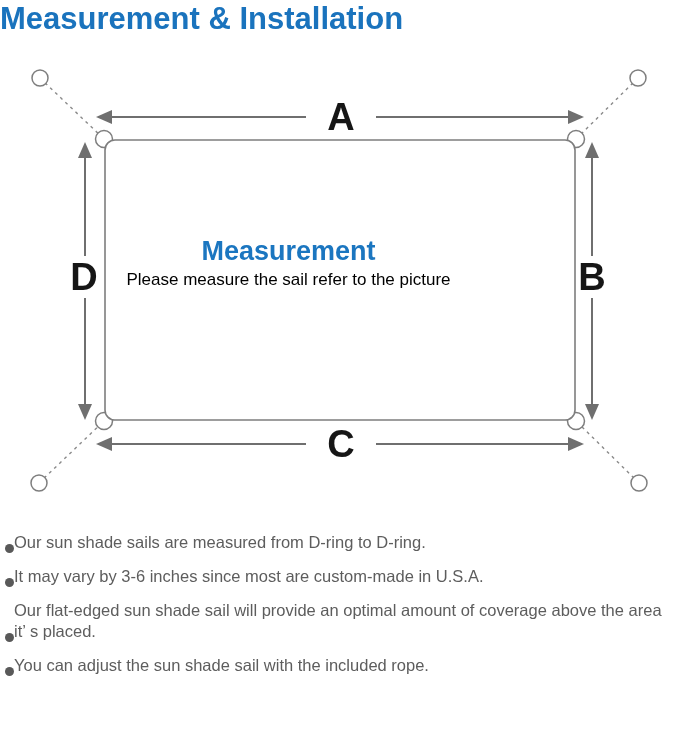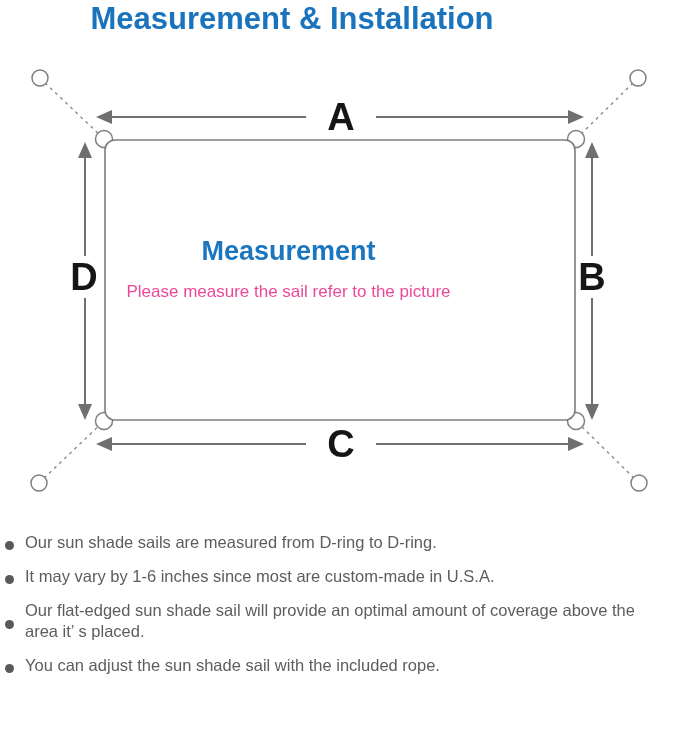--- a/index.html
+++ b/index.html
@@ -7,21 +7,20 @@
   body {
     position: relative;
     background: #ffffff;
     font-family: "Liberation Sans", sans-serif;
     overflow: hidden;
   }
   .page-title {
     position: absolute;
     top: 1px; left: 0;
     width: 584px;
-    text-align: center;
     font-size: 31px;
     font-weight: bold;
     letter-spacing: 0px;
     color: #1a73bd;
   }
   .diagram {
     position: absolute;
     top: 48px; left: 0;
     width: 679px; height: 460px;
   }
@@ -43,34 +42,33 @@
     width: 577px;
     text-align: center;
   }
   .center-heading {
     font-size: 27px;
     font-weight: bold;
     color: #1b76c0;
     line-height: 30px;
   }
   .center-sub {
-    margin-top: 16px;
+    margin-top: 4px;
     font-size: 17px;
-    color: #ec4899;
+    color: #000000;
     line-height: 20px;
   }
   .notes {
     position: absolute;
     top: 532px; left: 5px; right: 5px;
     list-style: none;
   }
   .note-item {
     display: flex;
-    align-items: center;
-    gap: 11px;
+    align-items: flex-end;
     margin-bottom: 13px;
   }
   .bullet-dot {
     width: 9px; height: 9px;
     border-radius: 50%;
     background: #595959;
     margin-top: 6px;
     flex-shrink: 0;
   }
   .note-text {
@@ -146,21 +144,21 @@
   <div class="center-sub">Please measure the sail refer to the picture</div>
 </div>
 
 <ul class="notes">
   <li class="note-item">
     <span class="bullet-dot"></span>
     <span class="note-text">Our sun shade sails are measured from D-ring to D-ring.</span>
   </li>
   <li class="note-item">
     <span class="bullet-dot"></span>
-    <span class="note-text">It may vary by 1-6 inches since most are custom-made in U.S.A.</span>
+    <span class="note-text">It may vary by 3-6 inches since most are custom-made in U.S.A.</span>
   </li>
   <li class="note-item">
     <span class="bullet-dot"></span>
     <span class="note-text">Our flat-edged sun shade sail will provide an optimal amount of coverage above the area it’ s placed.</span>
   </li>
   <li class="note-item">
     <span class="bullet-dot"></span>
     <span class="note-text">You can adjust the sun shade sail with the included rope.</span>
   </li>
 </ul>

